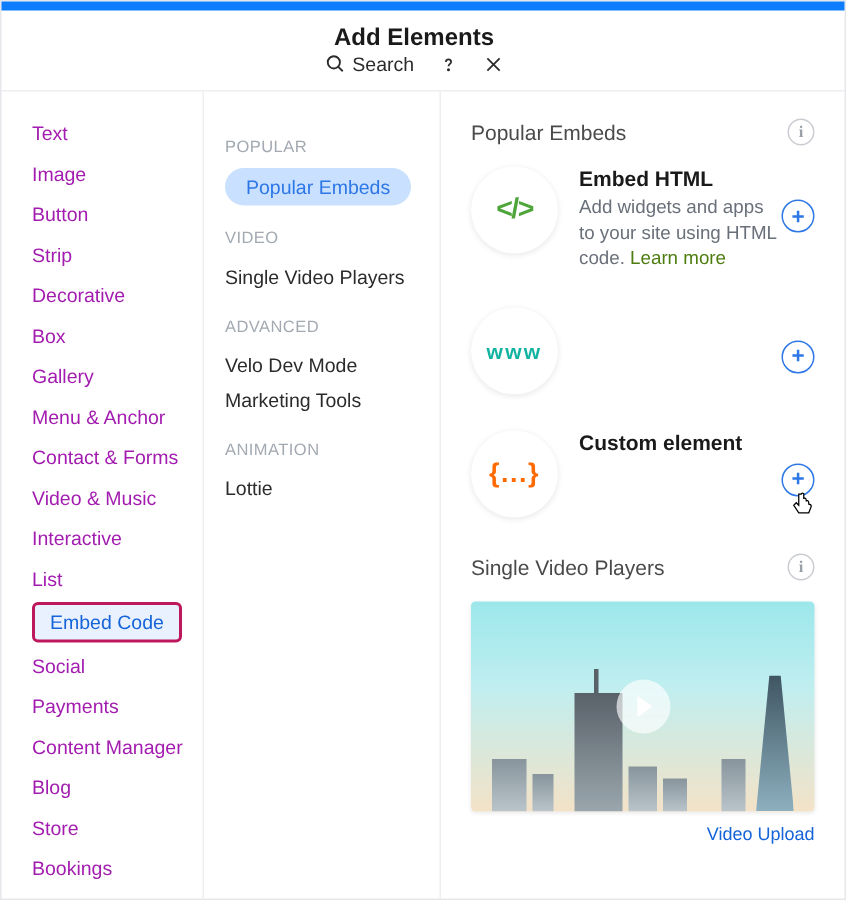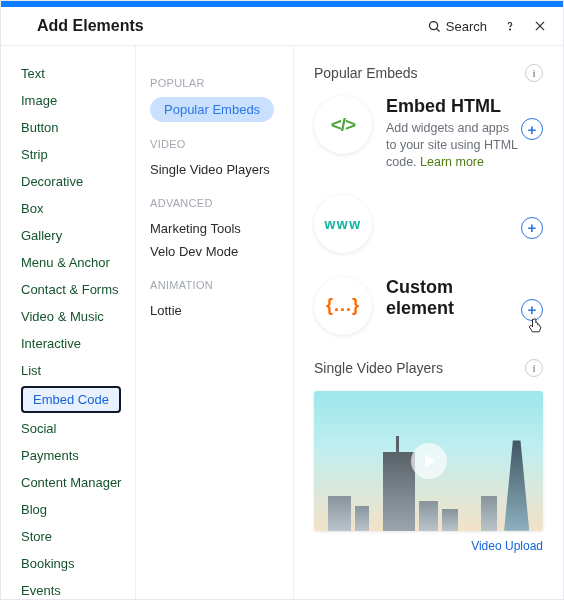--- a/index.html
+++ b/index.html
@@ -1,43 +1,43 @@
 <!DOCTYPE html>
 <html><head>
 <meta charset="utf-8">
 <style>
   * { box-sizing: border-box; }
   html, body { margin:0; padding:0; font-family: -apple-system, "Helvetica Neue", Arial, sans-serif; font-size:13px; color:#2b2b2b; }
   .window { width:564px; height:600px; background:#fff; display:flex; flex-direction:column; border:1px solid #e5e7eb; }
   .topbar { height:6px; background:#0e7dfb; width:100%; }
-  .header { display:flex; align-items:center; justify-content:space-between; padding:10px 16px 10px 36px; border-bottom:1px solid #edeef0; }
+  .header { display:flex; align-items:center; justify-content:space-between; padding:10px 16px 10px 4px; border-bottom:1px solid #edeef0;flex-direction:column; }
   .header-title { font-weight:700; font-size:16px; color:#1a1a1a; }
   .header-actions { display:flex; align-items:center; gap:16px; color:#2b2b2b; }
   .search-group { display:flex; align-items:center; gap:4px; cursor:pointer; }
   .body { flex:1; display:flex; overflow:hidden; }
   .col1 { width:135px; border-right:1px solid #edeef0; padding:14px 0 14px 20px; overflow-y:auto; }
   .col1 ul { list-style:none; margin:0; padding:0; }
-  .col1 li { padding:6px 0; font-size:13px; color:#14532d; cursor:pointer; }
-  .col1 li.highlight { display:inline-block; border:2px solid #0f172a; border-radius:4px; background:#e9f1ff; color:#1565d8; padding:4px 10px; margin:2px 0; }
+  .col1 li { padding:6px 0; font-size:13px; color:#a21caf; cursor:pointer; }
+  .col1 li.highlight { display:inline-block; border:2px solid #be185d; border-radius:4px; background:#e9f1ff; color:#1565d8; padding:4px 10px; margin:2px 0; }
   .col2 { width:158px; border-right:1px solid #edeef0; padding:18px 14px; }
   .col2 .grouplbl { font-size:11px; letter-spacing:0.3px; color:#a3a9b1; margin:16px 0 8px; text-transform:uppercase; }
   .col2 .grouplbl:first-child { margin-top:13px; }
   .col2 .subitem { font-size:13px; color:#2b2b2b; padding:4px 0; cursor:pointer; }
   .col2 .subitem.active { display:inline-block; background:#c9e1ff; color:#2d77e6; border-radius:999px; padding:5px 14px; }
   .col3 { flex:1; padding:18px 20px 0 20px; overflow-y:auto; }
   .section-head { display:flex; align-items:center; justify-content:space-between; margin-bottom:14px; }
   .section-title { font-size:14px; color:#4a4a4a; }
   .info-dot { width:18px; height:18px; border:1px solid #c9ccd1; border-radius:50%; display:flex; align-items:center; justify-content:center; font-size:11px; font-weight:600; color:#9aa0a8; font-family:serif; cursor:pointer; }
   .embed-row { display:flex; align-items:flex-start; gap:14px; margin-bottom:24px; position:relative; }
   .embed-icon { width:58px; height:58px; border-radius:50%; background:#fff; box-shadow:0 1px 4px rgba(0,0,0,0.10); display:flex; align-items:center; justify-content:center; flex-shrink:0; font-weight:700; font-size:15px; }
   .ic-html  { color:#4ea53a; font-size:19px; letter-spacing:-1px; }
   .ic-www   { color:#12b3a1; font-size:14px; letter-spacing:1.5px; text-transform:lowercase; }
   .ic-curly { color:#ff6a00; font-size:18px; letter-spacing:1px; }
   .embed-text { flex:1; padding-right:24px; }
-  .embed-title { font-weight:600; color:#1a1a1a; margin-bottom:3px; font-size:18px; }
+  .embed-title { font-weight:600; color:#1a1a1a; margin-bottom:3px; font-size:14px; }
   .embed-desc { font-size:12.5px; color:#6a707a; line-height:1.35; }
   .embed-desc .learn { color:#4d7c0f; cursor:pointer; }
   .add-btn { width:22px; height:22px; border:1.5px solid #2d77e6; border-radius:50%; color:#2d77e6; display:flex; align-items:center; justify-content:center; font-size:15px; font-weight:600; line-height:1; cursor:pointer; position:absolute; right:0; top:22px; background:#fff; }
   .cursor-hand { position:absolute; right:-2px; top:38px; pointer-events:none; }
   .video-thumb { position:relative; width:100%; height:140px; border-radius:3px; overflow:hidden; background:linear-gradient(to bottom, #9ce7eb 0%, #bfeef0 40%, #f3e2c7 100%); box-shadow:0 1px 3px rgba(0,0,0,0.1); cursor:pointer; }
   .play-btn { position:absolute; top:50%; left:50%; transform:translate(-50%,-50%); width:36px; height:36px; border-radius:50%; background:rgba(255,255,255,0.65); display:flex; align-items:center; justify-content:center; }
   .play-btn::after { content:""; border-left:10px solid #fff; border-top:7px solid transparent; border-bottom:7px solid transparent; margin-left:3px; }
   .buildings { position:absolute; bottom:0; left:0; right:0; height:70%; }
   .bld { position:absolute; bottom:0; background:linear-gradient(180deg,#88949b 0%, #b9c4cb 100%); }
   .b1{left:6%;width:10%;height:35%;} .b2{left:18%;width:6%;height:25%;}
@@ -81,21 +81,21 @@
       </div>
     </div>
   </div>
 
   <div class="body">
 
     <div class="col1">
       <ul id="sidebar-list"><li>Text</li><li>Image</li><li>Button</li><li>Strip</li><li>Decorative</li><li>Box</li><li>Gallery</li><li>Menu &amp; Anchor</li><li>Contact &amp; Forms</li><li>Video &amp; Music</li><li>Interactive</li><li>List</li><li class="highlight">Embed Code</li><li>Social</li><li>Payments</li><li>Content Manager</li><li>Blog</li><li>Store</li><li>Bookings</li><li>Events</li></ul>
     </div>
 
-    <div class="col2" id="submenu"><div class="grouplbl">POPULAR</div><div class="subitem active">Popular Embeds</div><div class="grouplbl">VIDEO</div><div class="subitem">Single Video Players</div><div class="grouplbl">ADVANCED</div><div class="subitem">Marketing Tools</div><div class="subitem">Velo Dev Mode</div><div class="grouplbl">ANIMATION</div><div class="subitem">Lottie</div></div>
+    <div class="col2" id="submenu"><div class="grouplbl">POPULAR</div><div class="subitem active">Popular Embeds</div><div class="grouplbl">VIDEO</div><div class="subitem">Single Video Players</div><div class="grouplbl">ADVANCED</div><div class="subitem">Velo Dev Mode</div><div class="subitem">Marketing Tools</div><div class="grouplbl">ANIMATION</div><div class="subitem">Lottie</div></div>
 
     <div class="col3">
       <div class="section-head">
         <div class="section-title">Popular Embeds</div>
         <div class="info-dot">i</div>
       </div>
 
       <div id="embed-list">
           <div class="embed-row">
             <div class="embed-icon ic-html">&lt;/&gt;</div>

